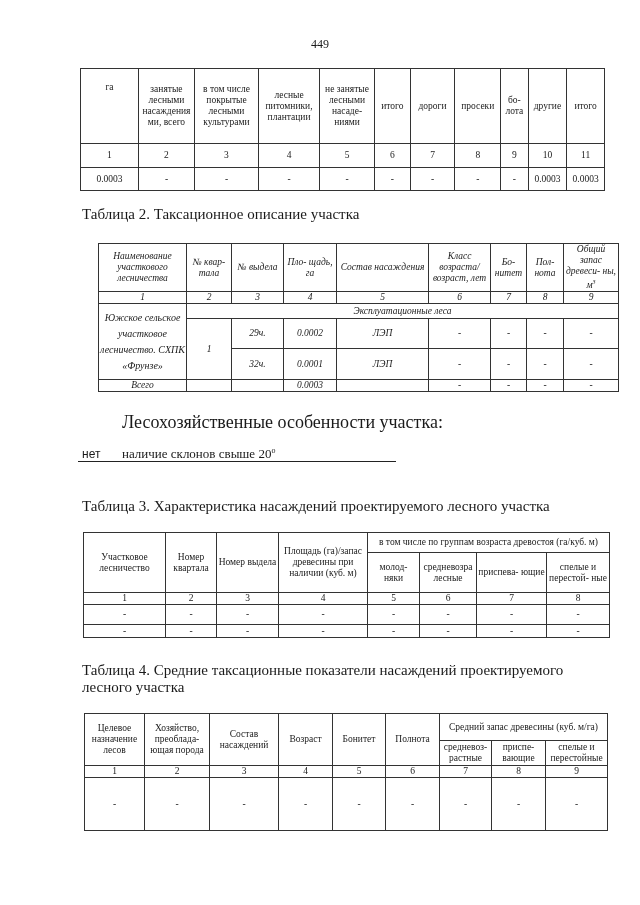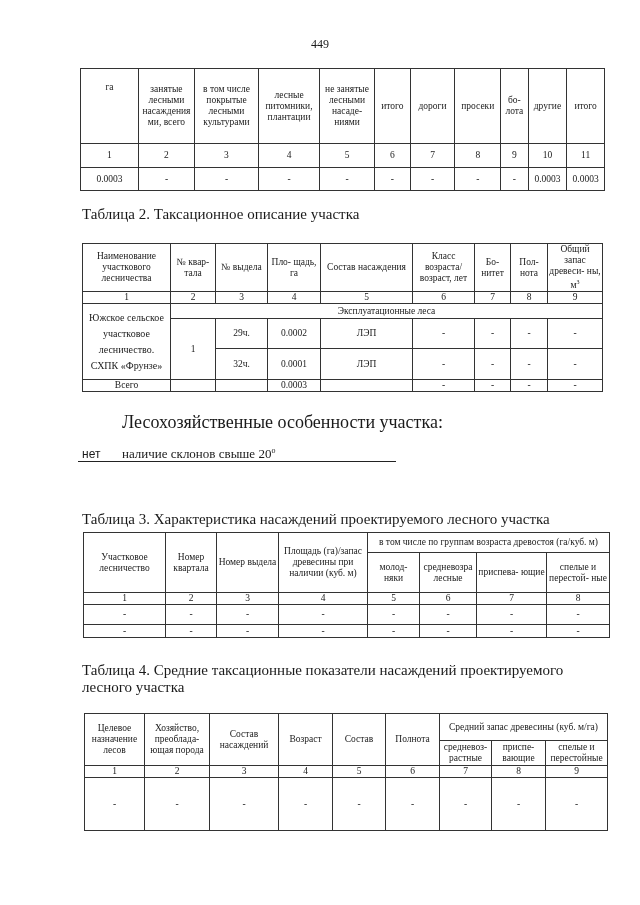--- a/index.html
+++ b/index.html
@@ -72,21 +72,21 @@
     <td>-</td>
     <td>-</td>
     <td>-</td>
     <td>0.0003</td>
     <td>0.0003</td>
   </tr>
 </tbody>
   </table>
 
 <div class="abs heading" style="top:206px;">Таблица 2. Таксационное описание участка</div>
-<table style="left:82px; top:243px; width:520px;">
+<table style="left:98px; top:243px; width:520px;font-style:italic;">
   <colgroup>
     <col style="width:88px">
       <col style="width:45px">
       <col style="width:52px">
       <col style="width:53px">
       <col style="width:92px">
     <col style="width:62px">
       <col style="width:36px">
       <col style="width:37px">
       <col style="width:55px">
@@ -149,21 +149,21 @@
     <td>-</td>
   </tr>
 </tbody>
   </table>
 
 <div class="abs para" style="left:122px; top:412px;">Лесохозяйственные особенности участка:</div>
 <div class="abs" style="left:82px; top:447px; font-size:12px; font-family:'Liberation Sans', sans-serif;">нет</div>
 <div class="abs" style="left:78px; top:461px; width:318px; border-top:1px solid #222;"></div>
 <div class="abs" style="left:122px; top:446px; font-size:13px;"><span>наличие склонов свыше 20</span><sup style="font-size:8px">о</sup></div>
 
-<div class="abs heading" style="top:498px;margin-top:13px;">Таблица 3. Характеристика насаждений проектируемого лесного участка</div>
+<div class="abs heading" style="top:498px;">Таблица 3. Характеристика насаждений проектируемого лесного участка</div>
 <table style="left:83px; top:532px; width:526px;">
   <colgroup>
     <col style="width:82px">
       <col style="width:51px">
       <col style="width:62px">
       <col style="width:89px">
     <col style="width:52px">
       <col style="width:57px">
       <col style="width:70px">
       <col style="width:63px">
@@ -230,21 +230,21 @@
       <col style="width:52px">
       <col style="width:54px">
       <col style="width:62px">
   </colgroup>
   <tbody>
       <tr style="height:27px">
     <td rowspan="2">Целевое назначение лесов</td>
     <td rowspan="2">Хозяйство, преоблада- ющая порода</td>
     <td rowspan="2">Состав насаждений</td>
     <td rowspan="2">Возраст</td>
-    <td rowspan="2">Состав</td>
+    <td rowspan="2">Бонитет</td>
     <td rowspan="2">Полнота</td>
     <td colspan="3">Средний запас древесины (куб. м/га)</td>
   </tr>
   <tr style="height:25px">
     <td>средневоз- растные</td>
     <td>приспе- вающие</td>
     <td>спелые и перестойные</td>
   </tr>
   <tr style="height:12px">
     <td>1</td>

